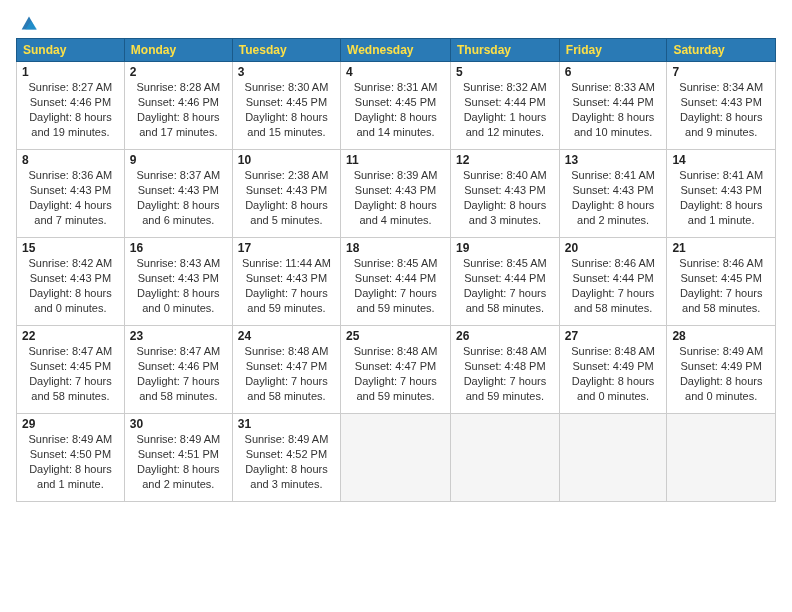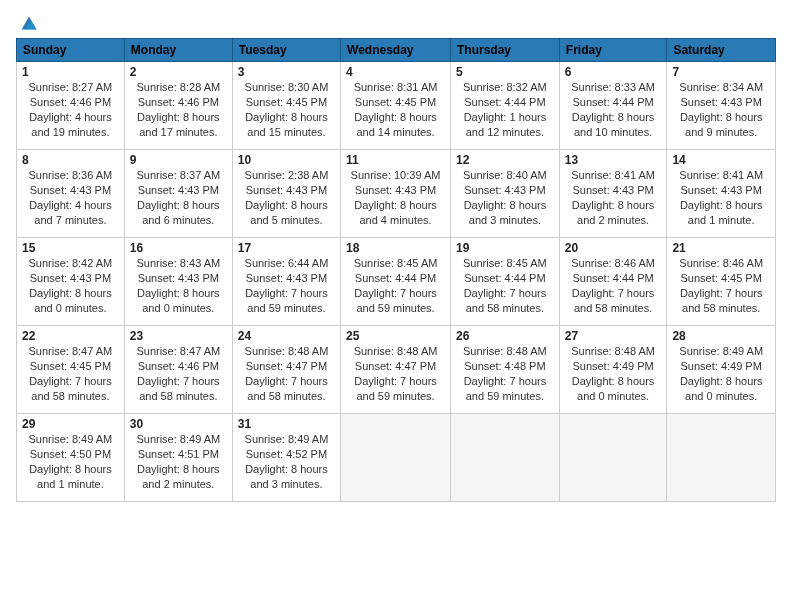--- a/index.html
+++ b/index.html
@@ -60,21 +60,21 @@
       font-size: 14px;
       color: #555;
       text-align: right;
     }
     .calendar {
       width: 100%;
       border-collapse: collapse;
     }
     .calendar th {
       background: #2a7ab5;
-      color: #000000;
+      color: #fde047;
       font-size: 12px;
       font-weight: bold;
       text-align: left;
       padding: 4px 6px;
       border: 1px solid #1a5a8a;
     }
     .calendar td {
       border: 1px solid #ccc;
       vertical-align: top;
       padding: 3px 5px;
@@ -132,21 +132,21 @@
           <th>Wednesday</th>
           <th>Thursday</th>
           <th>Friday</th>
           <th>Saturday</th>
         </tr>
     </thead>
     <tbody id="calendar-body">
     <tr>
           <td>
             <span class="day-num">1</span>
-            <div class="day-info"><span class="sunrise">Sunrise: 8:27 AM</span><br><span class="sunset">Sunset: 4:46 PM</span><br><span class="daylight">Daylight: 4 hours and 19 minutes.</span></div>
+            <div class="day-info"><span class="sunrise">Sunrise: 8:27 AM</span><br><span class="sunset">Sunset: 4:46 PM</span><br><span class="daylight">Daylight: 8 hours and 19 minutes.</span></div>
           </td>
           <td>
             <span class="day-num">2</span>
             <div class="day-info"><span class="sunrise">Sunrise: 8:28 AM</span><br><span class="sunset">Sunset: 4:46 PM</span><br><span class="daylight">Daylight: 8 hours and 17 minutes.</span></div>
           </td>
           <td>
             <span class="day-num">3</span>
             <div class="day-info"><span class="sunrise">Sunrise: 8:30 AM</span><br><span class="sunset">Sunset: 4:45 PM</span><br><span class="daylight">Daylight: 8 hours and 15 minutes.</span></div>
           </td>
           <td>
@@ -174,21 +174,21 @@
           <td>
             <span class="day-num">9</span>
             <div class="day-info"><span class="sunrise">Sunrise: 8:37 AM</span><br><span class="sunset">Sunset: 4:43 PM</span><br><span class="daylight">Daylight: 8 hours and 6 minutes.</span></div>
           </td>
           <td>
             <span class="day-num">10</span>
             <div class="day-info"><span class="sunrise">Sunrise: 2:38 AM</span><br><span class="sunset">Sunset: 4:43 PM</span><br><span class="daylight">Daylight: 8 hours and 5 minutes.</span></div>
           </td>
           <td>
             <span class="day-num">11</span>
-            <div class="day-info"><span class="sunrise">Sunrise: 10:39 AM</span><br><span class="sunset">Sunset: 4:43 PM</span><br><span class="daylight">Daylight: 8 hours and 4 minutes.</span></div>
+            <div class="day-info"><span class="sunrise">Sunrise: 8:39 AM</span><br><span class="sunset">Sunset: 4:43 PM</span><br><span class="daylight">Daylight: 8 hours and 4 minutes.</span></div>
           </td>
           <td>
             <span class="day-num">12</span>
             <div class="day-info"><span class="sunrise">Sunrise: 8:40 AM</span><br><span class="sunset">Sunset: 4:43 PM</span><br><span class="daylight">Daylight: 8 hours and 3 minutes.</span></div>
           </td>
           <td>
             <span class="day-num">13</span>
             <div class="day-info"><span class="sunrise">Sunrise: 8:41 AM</span><br><span class="sunset">Sunset: 4:43 PM</span><br><span class="daylight">Daylight: 8 hours and 2 minutes.</span></div>
           </td>
           <td>
@@ -200,21 +200,21 @@
           <td>
             <span class="day-num">15</span>
             <div class="day-info"><span class="sunrise">Sunrise: 8:42 AM</span><br><span class="sunset">Sunset: 4:43 PM</span><br><span class="daylight">Daylight: 8 hours and 0 minutes.</span></div>
           </td>
           <td>
             <span class="day-num">16</span>
             <div class="day-info"><span class="sunrise">Sunrise: 8:43 AM</span><br><span class="sunset">Sunset: 4:43 PM</span><br><span class="daylight">Daylight: 8 hours and 0 minutes.</span></div>
           </td>
           <td>
             <span class="day-num">17</span>
-            <div class="day-info"><span class="sunrise">Sunrise: 6:44 AM</span><br><span class="sunset">Sunset: 4:43 PM</span><br><span class="daylight">Daylight: 7 hours and 59 minutes.</span></div>
+            <div class="day-info"><span class="sunrise">Sunrise: 11:44 AM</span><br><span class="sunset">Sunset: 4:43 PM</span><br><span class="daylight">Daylight: 7 hours and 59 minutes.</span></div>
           </td>
           <td>
             <span class="day-num">18</span>
             <div class="day-info"><span class="sunrise">Sunrise: 8:45 AM</span><br><span class="sunset">Sunset: 4:44 PM</span><br><span class="daylight">Daylight: 7 hours and 59 minutes.</span></div>
           </td>
           <td>
             <span class="day-num">19</span>
             <div class="day-info"><span class="sunrise">Sunrise: 8:45 AM</span><br><span class="sunset">Sunset: 4:44 PM</span><br><span class="daylight">Daylight: 7 hours and 58 minutes.</span></div>
           </td>
           <td>

